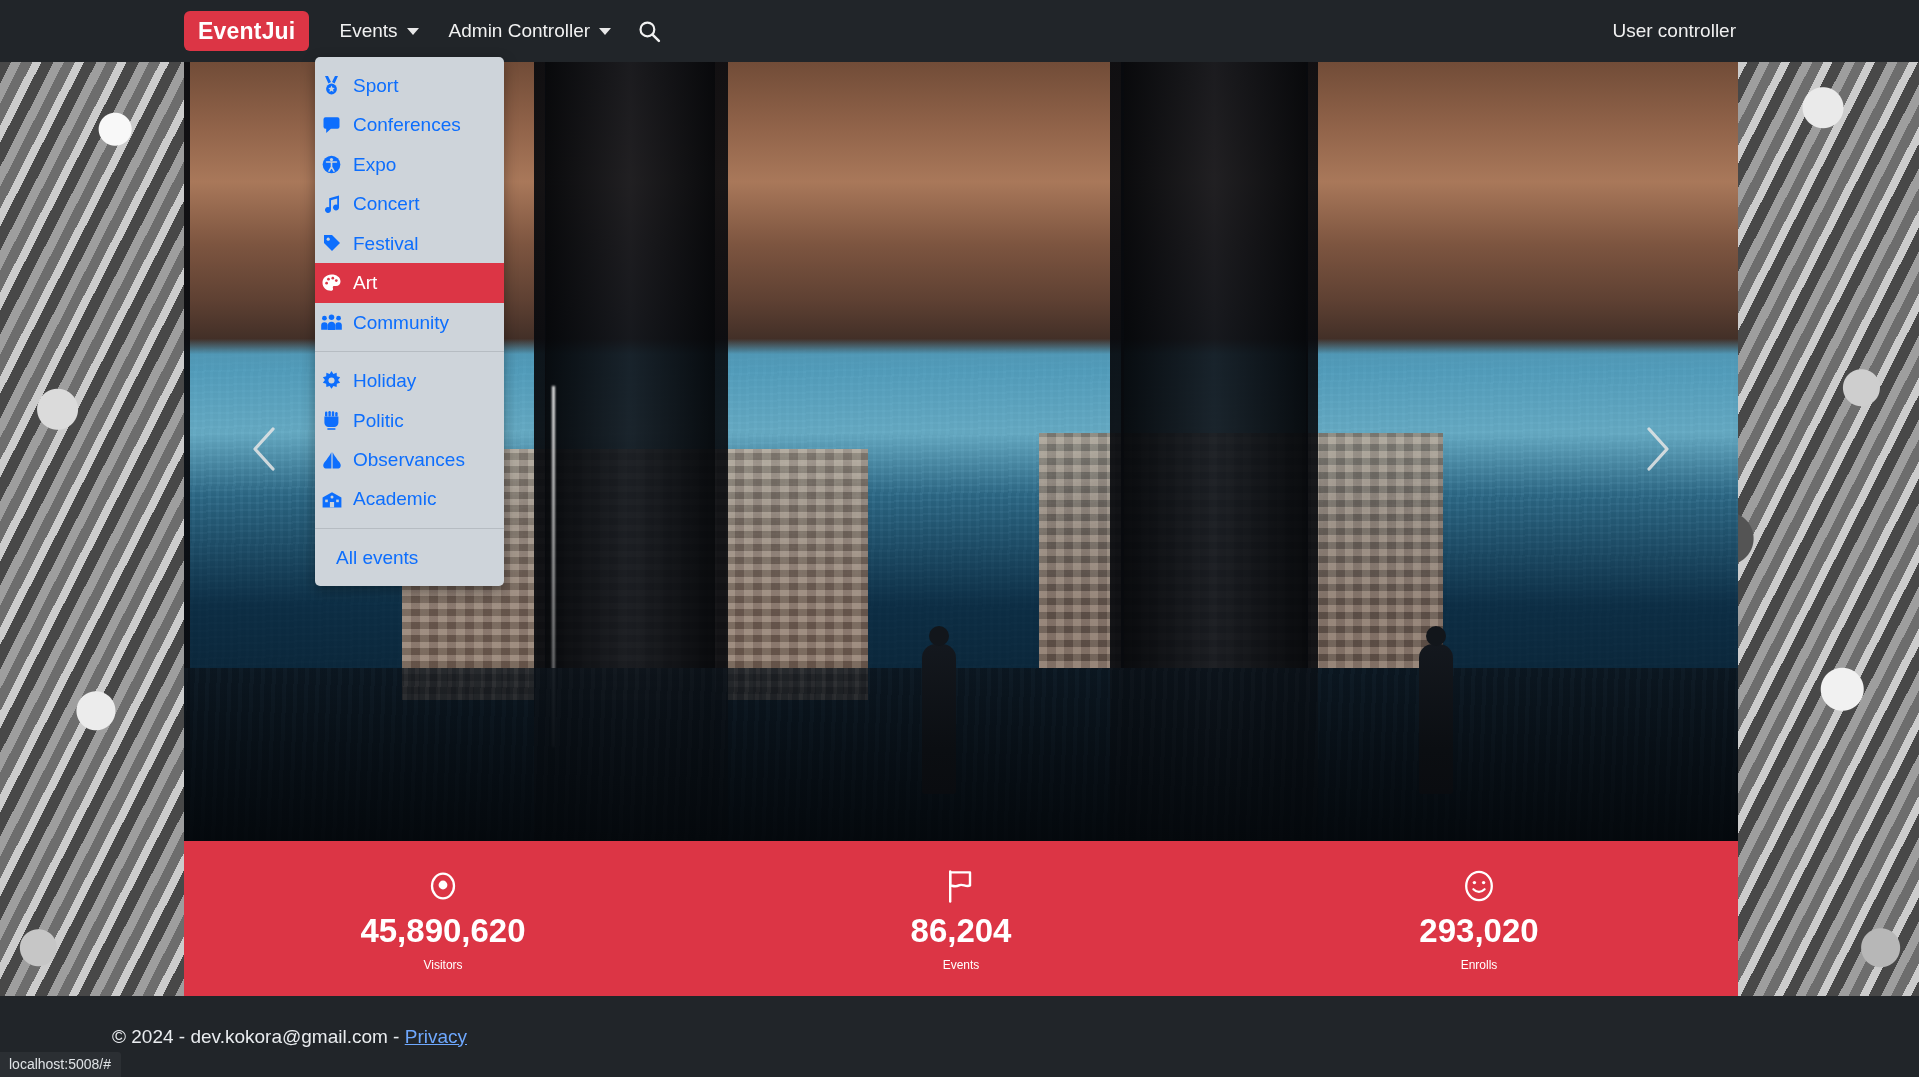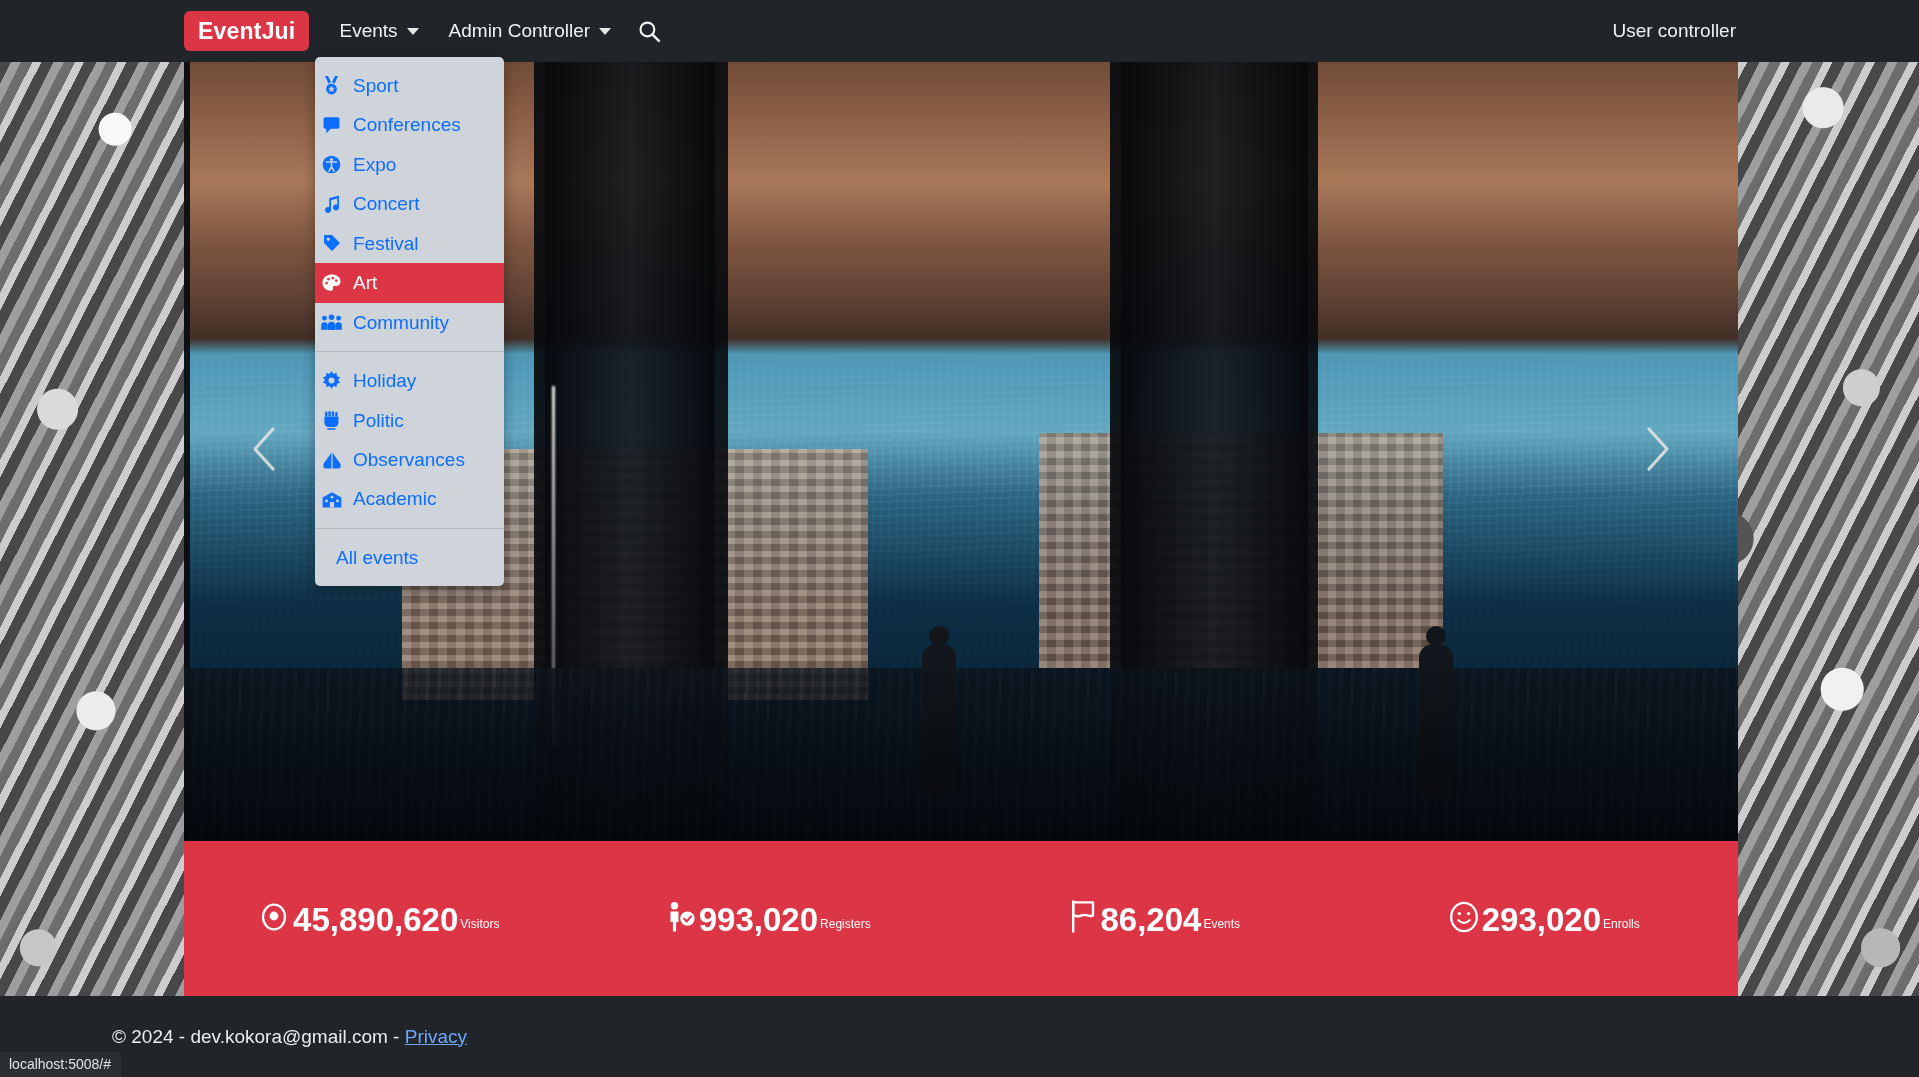--- a/index.html
+++ b/index.html
@@ -283,21 +283,21 @@
     top: 841px;
     width: 1554px;
     height: 155px;
     background: #dc3545;
     display: flex;
     z-index: 10;
   }
   .stat {
     flex: 1;
     display: flex;
-    flex-direction: row;
+    flex-direction: column;
     align-items: center;
     justify-content: center;
     color: #fff;
     gap: 2px;
     padding-top: 4px;
   }
   .stat-ico { height: 34px; display: flex; align-items: center; justify-content: center; margin-bottom: 8px; }
   .stat-num { font-size: 33px; font-weight: bold; line-height: 1.1; }
   .stat-lbl { font-size: 12px; margin-top: 6px; }
 
@@ -532,32 +532,20 @@
       <span class="stat-ico">
         <svg width="34" height="28" viewBox="0 0 34 28">
           <ellipse cx="17" cy="14" rx="11" ry="12.4" fill="none" stroke="#fff" stroke-width="2.3"></ellipse>
           <circle cx="17" cy="13" r="4.4" fill="#fff"></circle>
         </svg>
       </span>
       <span class="stat-num">45,890,620</span>
       <span class="stat-lbl">Visitors</span>
     </div>
 
-    <div class="stat">
-      <span class="stat-ico">
-        <svg width="34" height="32" viewBox="0 0 34 32">
-          <circle cx="11.5" cy="4.8" r="3.7" fill="#fff"></circle>
-          <path d="M7.5 10.6 h8 v10.4 h-2.4 v9.4 h-3.2 v-9.4 H7.5 z" fill="#fff"></path>
-          <circle cx="24.4" cy="17.6" r="7.2" fill="#fff"></circle>
-          <polyline points="21.2,17.8 23.7,20.4 28,15.4" fill="none" stroke="#dc3545" stroke-width="2.1" stroke-linecap="round" stroke-linejoin="round"></polyline>
-        </svg>
-      </span>
-      <span class="stat-num">993,020</span>
-      <span class="stat-lbl">Registers</span>
-    </div>
 
     <div class="stat">
       <span class="stat-ico">
         <svg width="28" height="33" viewBox="0 0 28 33">
           <path d="M3.2 1.5 v30" stroke="#fff" stroke-width="2.4" stroke-linecap="round" fill="none"></path>
           <path d="M3.2 2.4 H23 v13 c-4 2.4-7.4-2.3-11.2 0 -3 1.8-5.6.6-8.6 0 z" fill="none" stroke="#fff" stroke-width="2.4" stroke-linejoin="round"></path>
         </svg>
       </span>
       <span class="stat-num">86,204</span>
       <span class="stat-lbl">Events</span>

